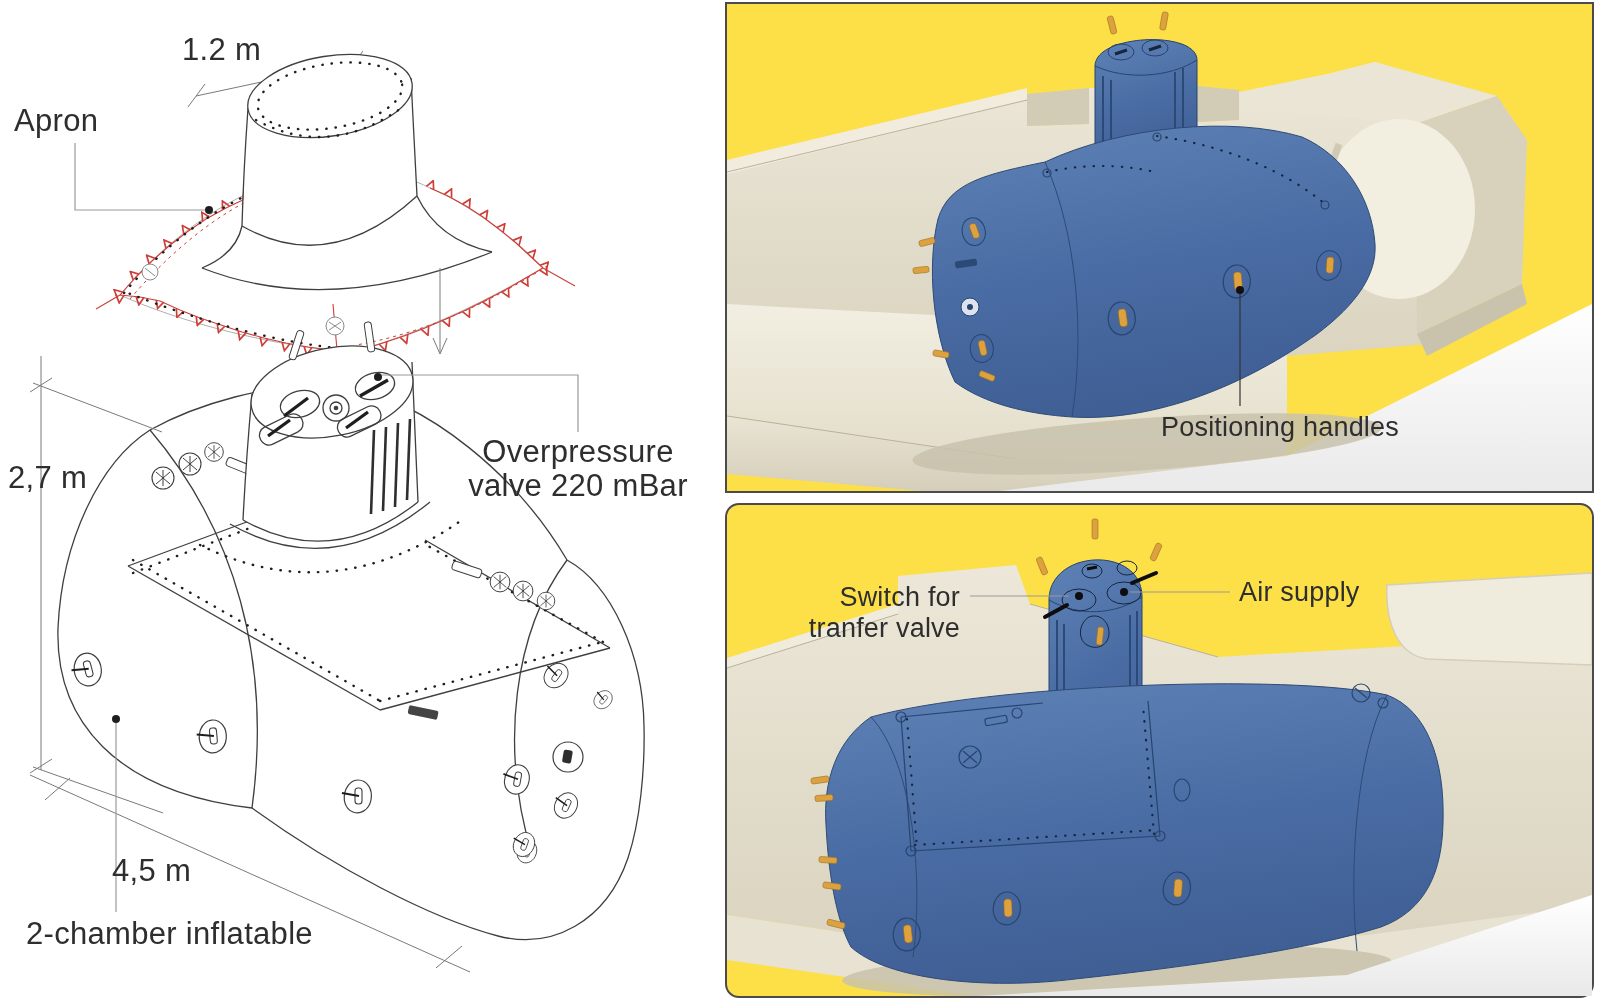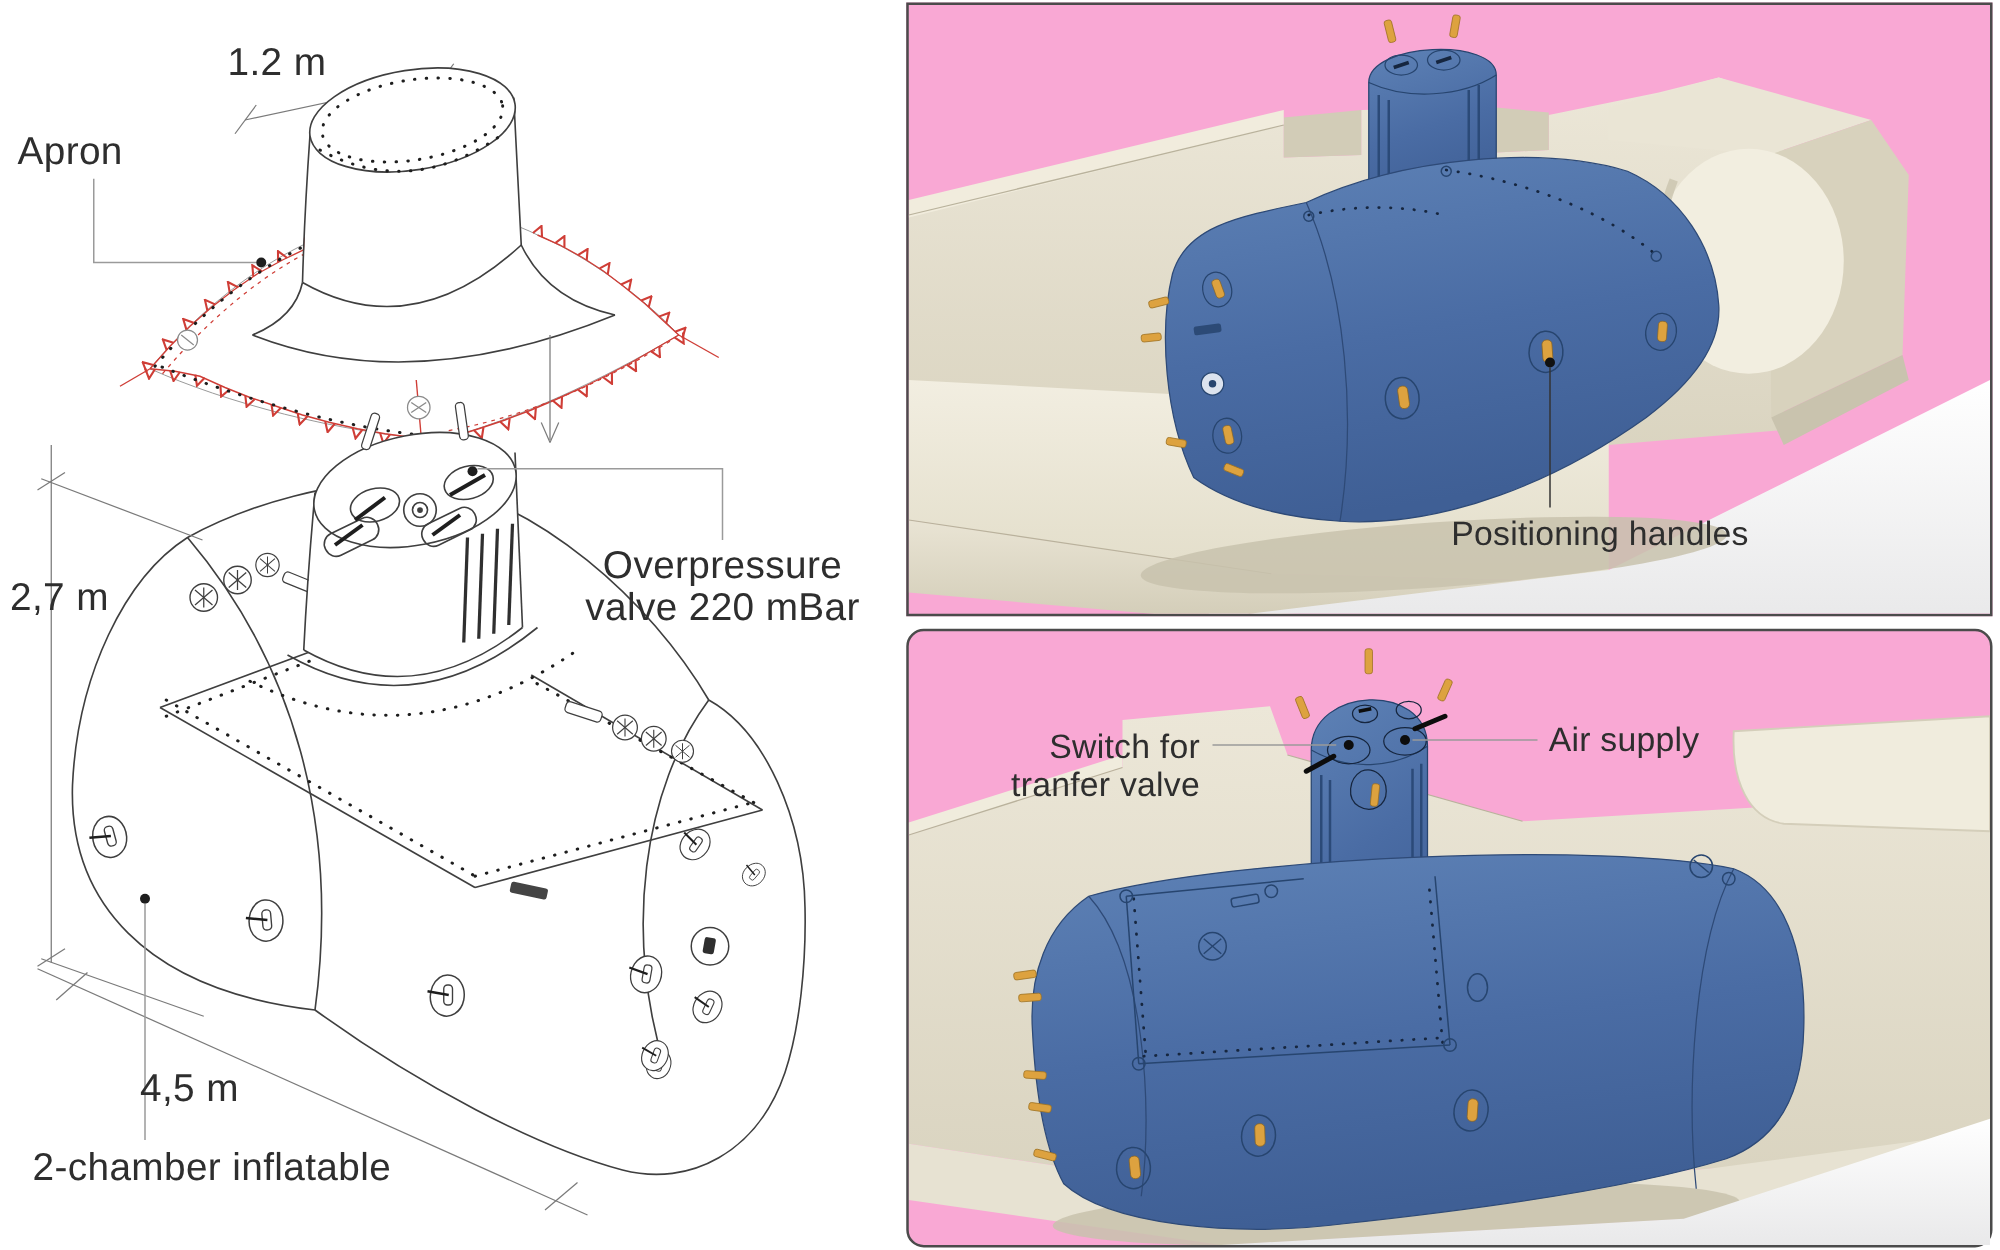--- a/index.html
+++ b/index.html
@@ -1,18 +1,18 @@
 <!DOCTYPE html>
 <html style="--plug-blue: #4f72a8; --plug-blue-dark: #3f5f95; --concrete-light: #ece7d8; --concrete-mid: #ded8c5; --concrete-dark: #cfc8b2; --handle-orange: #dda23f; --apron-red: #cf3d36; --line-dark: #3f3f3f; --leader-gray: #9a9a9a; --text-color: #2e2e2e; --panel-border: #4b4b4b;"><head>
 <meta charset="utf-8">
 <style>
   html,body{margin:0;padding:0;background:#ffffff;}
   #stage{position:relative;width:1600px;height:1000px;background:#ffffff;overflow:hidden;
          font-family:"Liberation Sans",sans-serif;}
-  .panel{position:absolute;background:#f9a8d4;border:2px solid #4b4b4b;}
+  .panel{position:absolute;background:#fde047;border:2px solid #4b4b4b;}
   #panel-top{left:725px;top:2px;width:865px;height:487px;}
   #panel-bottom{left:725px;top:503px;width:865px;height:491px;border-radius:14px;}
   svg{display:block;}
   text{font-family:"Liberation Sans",sans-serif;font-weight:300;fill:#2e2e2e;}
   .lbl-big{font-size:31px;letter-spacing:.3px;}
   .lbl-panel{font-size:27px;letter-spacing:.2px;}
   .ln{stroke:#3f3f3f;stroke-width:1.3;fill:none;}
   .lnw{stroke:#3f3f3f;stroke-width:1.3;fill:#ffffff;}
   .dim{stroke:#7a7a7a;stroke-width:1;fill:none;}
   .leader{stroke:#9a9a9a;stroke-width:1.2;fill:none;}

